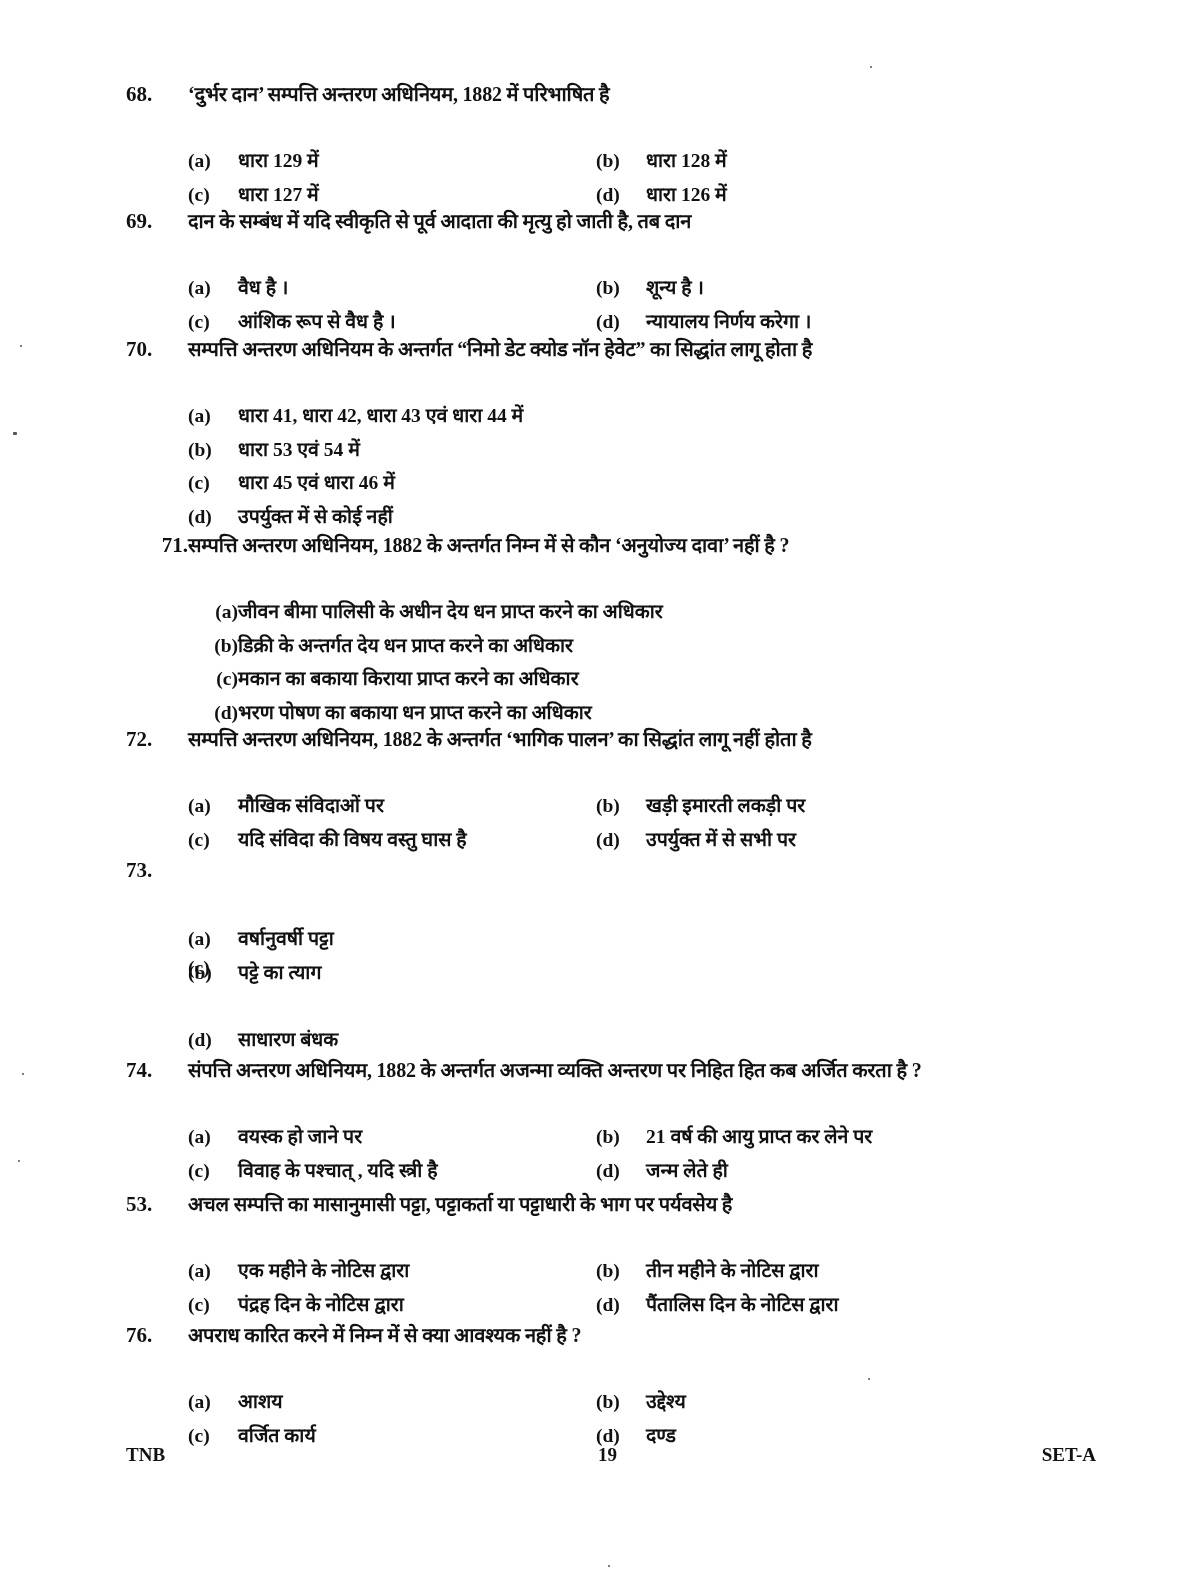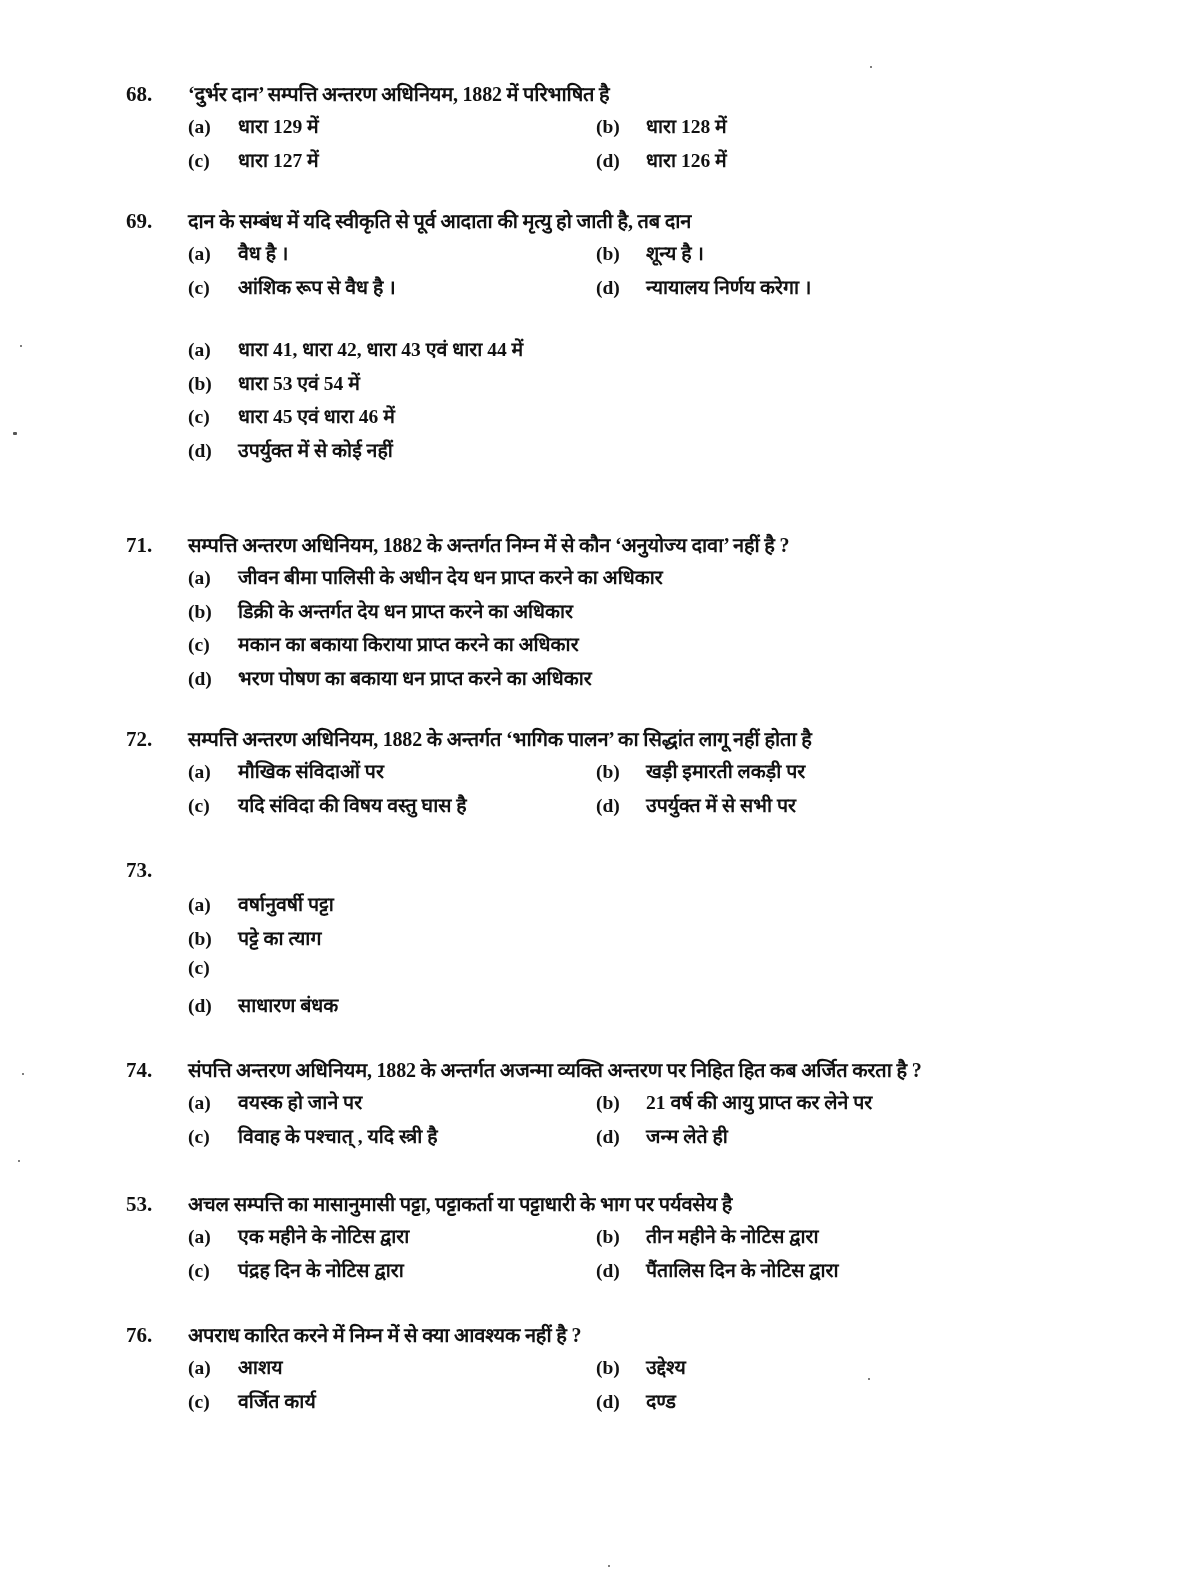--- a/index.html
+++ b/index.html
@@ -11,21 +11,21 @@
   .page { position: absolute; left: 8px; top: 0; width: 1177px; height: 1339px; border-radius: 20px; }
   .q { position: absolute; left: 118px; width: 960px; }
   .q-head { display: flex; align-items: baseline; height: 32px; }
   .q-num { width: 62px; font-weight: bold; font-size: 21px; }
   .q-text { font-size: 20px; font-weight: bold; letter-spacing: -0.2px; white-space: nowrap; }
   .opts { margin-left: 62px; }
   .opt-row { display: flex; height: 33.5px; align-items: baseline; }
   .opt { display: flex; align-items: baseline; font-size: 19.5px; font-weight: bold; }
   .opt.half { width: 408px; }
   .opt-label { width: 50px; font-weight: bold; }
-  .opt-text { white-space: nowrap; }
+  .opt-text { white-space: nowrap; margin-top: 34px; }
   .footer { position: absolute; top: 1444px; left: 118px; width: 970px; height: 30px; font-weight: bold; font-size: 19px; }
   .footer .left { position: absolute; left: 0; }
   .footer .center { position: absolute; left: 472px; }
   .footer .right { position: absolute; right: 0; }
   .speck { position: absolute; width: 2px; height: 2px; background: #555; border-radius: 1px; }
 </style>
 </head>
 <body>
 
 <div class="page">
@@ -82,20 +82,24 @@
           </div>
         <div class="opt half">
             <span class="opt-label">(d)</span>
             <span class="opt-text">न्यायालय निर्णय करेगा ।</span>
           </div>
       </div>
     </div>
   </div>
 
   <div class="q" style="top:335px;">
+    <div class="q-head">
+      <span class="q-num">70.</span>
+      <span class="q-text">सम्पत्ति अन्तरण अधिनियम के अन्तर्गत “निमो डेट क्योड नॉन हेवेट” का सिद्धांत लागू होता है</span>
+    </div>
     <div class="opts">
       <div class="opt-row">
           <div class="opt">
             <span class="opt-label">(a)</span>
             <span class="opt-text">धारा 41, धारा 42, धारा 43 एवं धारा 44 में</span>
           </div>
         </div>
       <div class="opt-row">
           <div class="opt">
             <span class="opt-label">(b)</span>
@@ -110,21 +114,21 @@
         </div>
       <div class="opt-row">
           <div class="opt">
             <span class="opt-label">(d)</span>
             <span class="opt-text">उपर्युक्त में से कोई नहीं</span>
           </div>
         </div>
     </div>
   </div>
 
-  <div class="q" style="top:531px;">
+  <div class="q" style="top:531px;text-align:right;">
     <div class="q-head">
       <span class="q-num">71.</span>
       <span class="q-text">सम्पत्ति अन्तरण अधिनियम, 1882 के अन्तर्गत निम्न में से कौन ‘अनुयोज्य दावा’ नहीं है ?</span>
     </div>
     <div class="opts">
       <div class="opt-row">
           <div class="opt">
             <span class="opt-label">(a)</span>
             <span class="opt-text">जीवन बीमा पालिसी के अधीन देय धन प्राप्त करने का अधिकार</span>
           </div>
@@ -290,20 +294,25 @@
             <span class="opt-text">वर्जित कार्य</span>
           </div>
         <div class="opt half">
             <span class="opt-label">(d)</span>
             <span class="opt-text">दण्ड</span>
           </div>
       </div>
     </div>
   </div>
 
+  <div class="footer">
+    <span class="left">TNB</span>
+    <span class="center">19</span>
+    <span class="right">SET-A</span>
+  </div>
 
   <span class="speck" style="left:862px;top:66px;"></span>
   <span class="speck" style="left:12px;top:345px;"></span>
   <span class="speck" style="left:5px;top:432px;width:4px;height:3px;"></span>
   <span class="speck" style="left:14px;top:1073px;"></span>
   <span class="speck" style="left:10px;top:1160px;"></span>
   <span class="speck" style="left:860px;top:1378px;"></span>
   <span class="speck" style="left:600px;top:1565px;"></span>
 </div>
 

